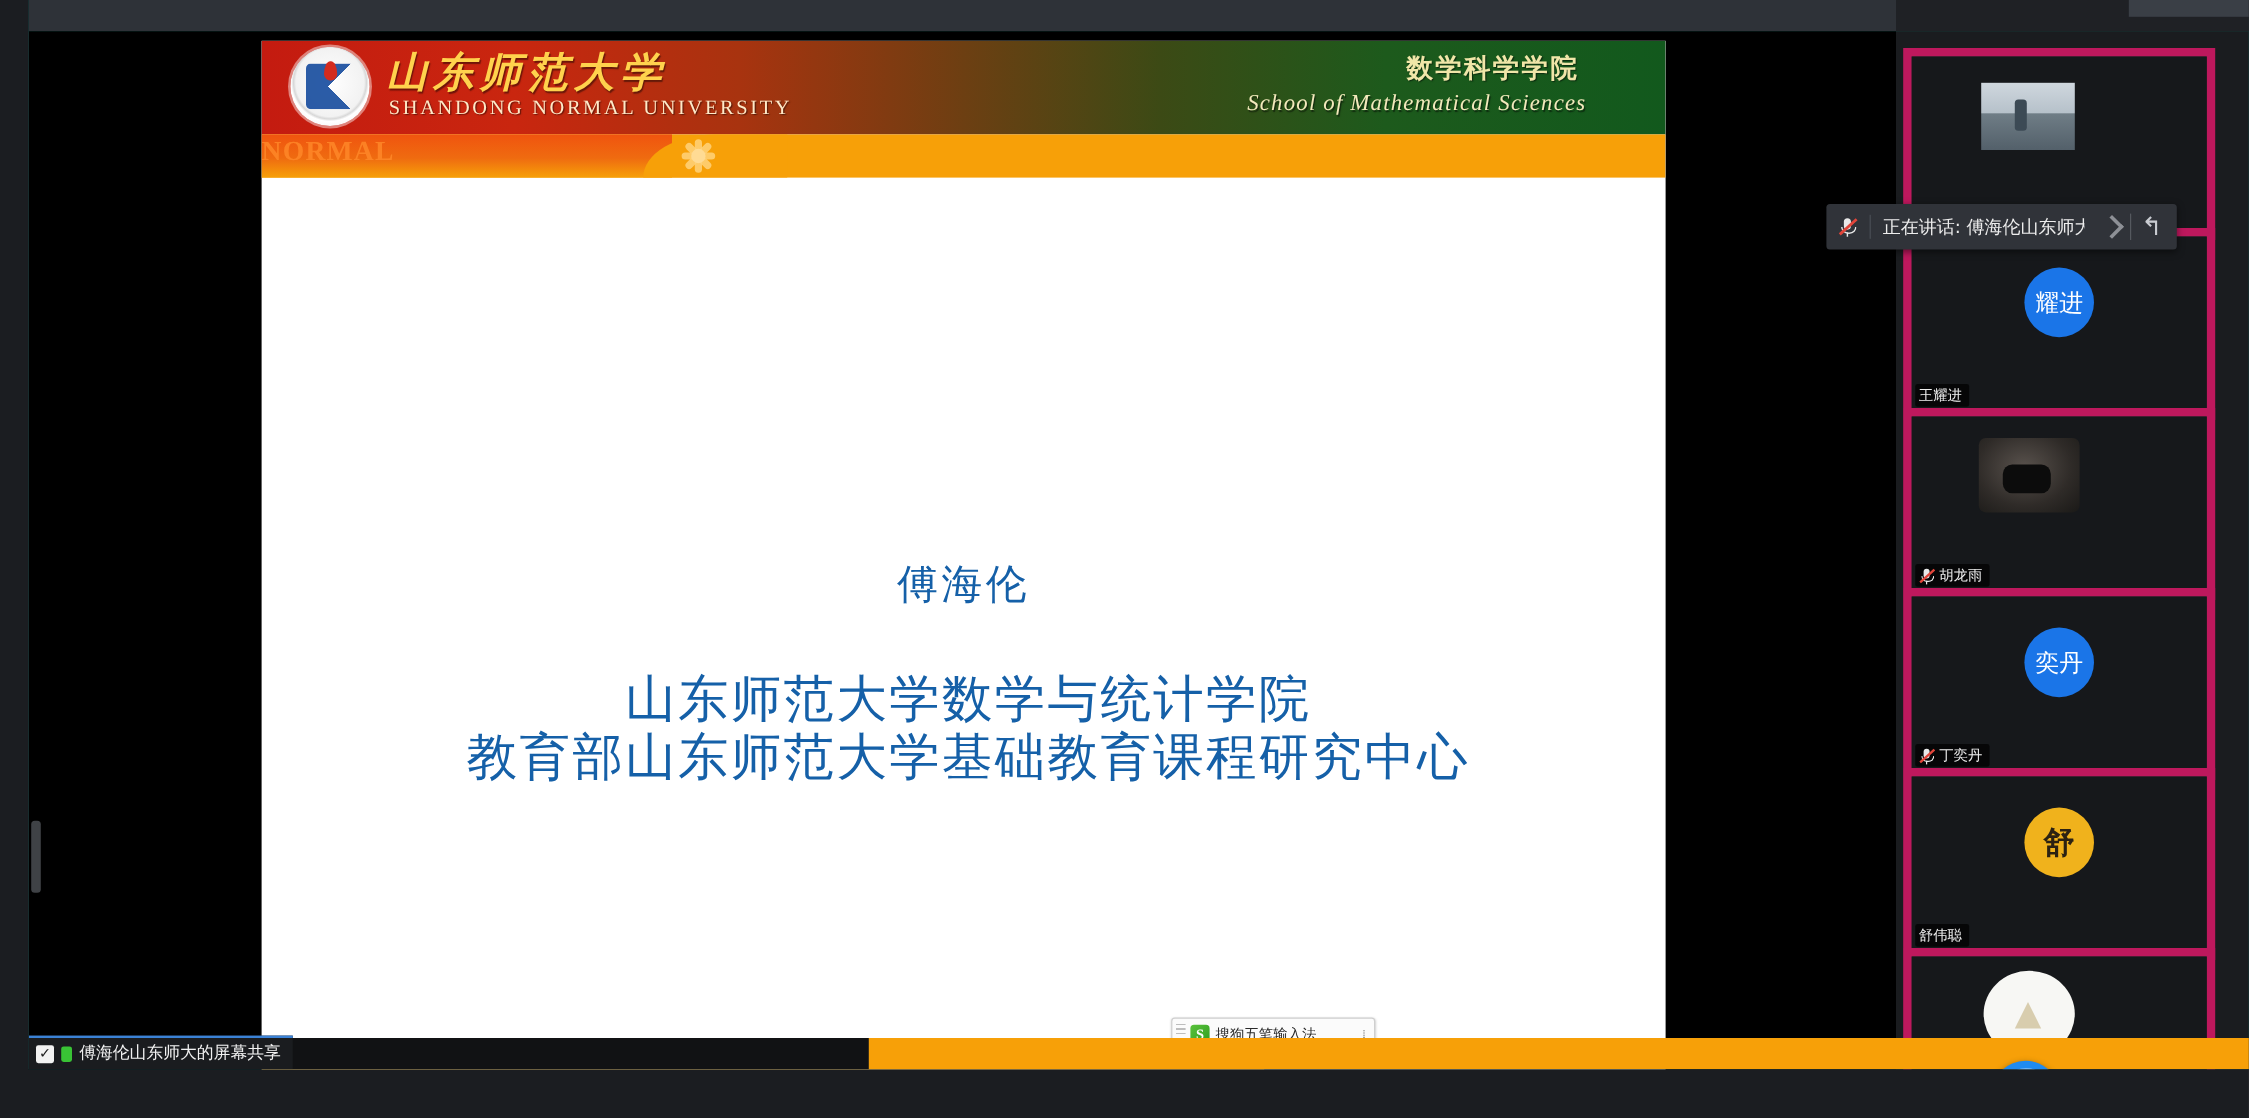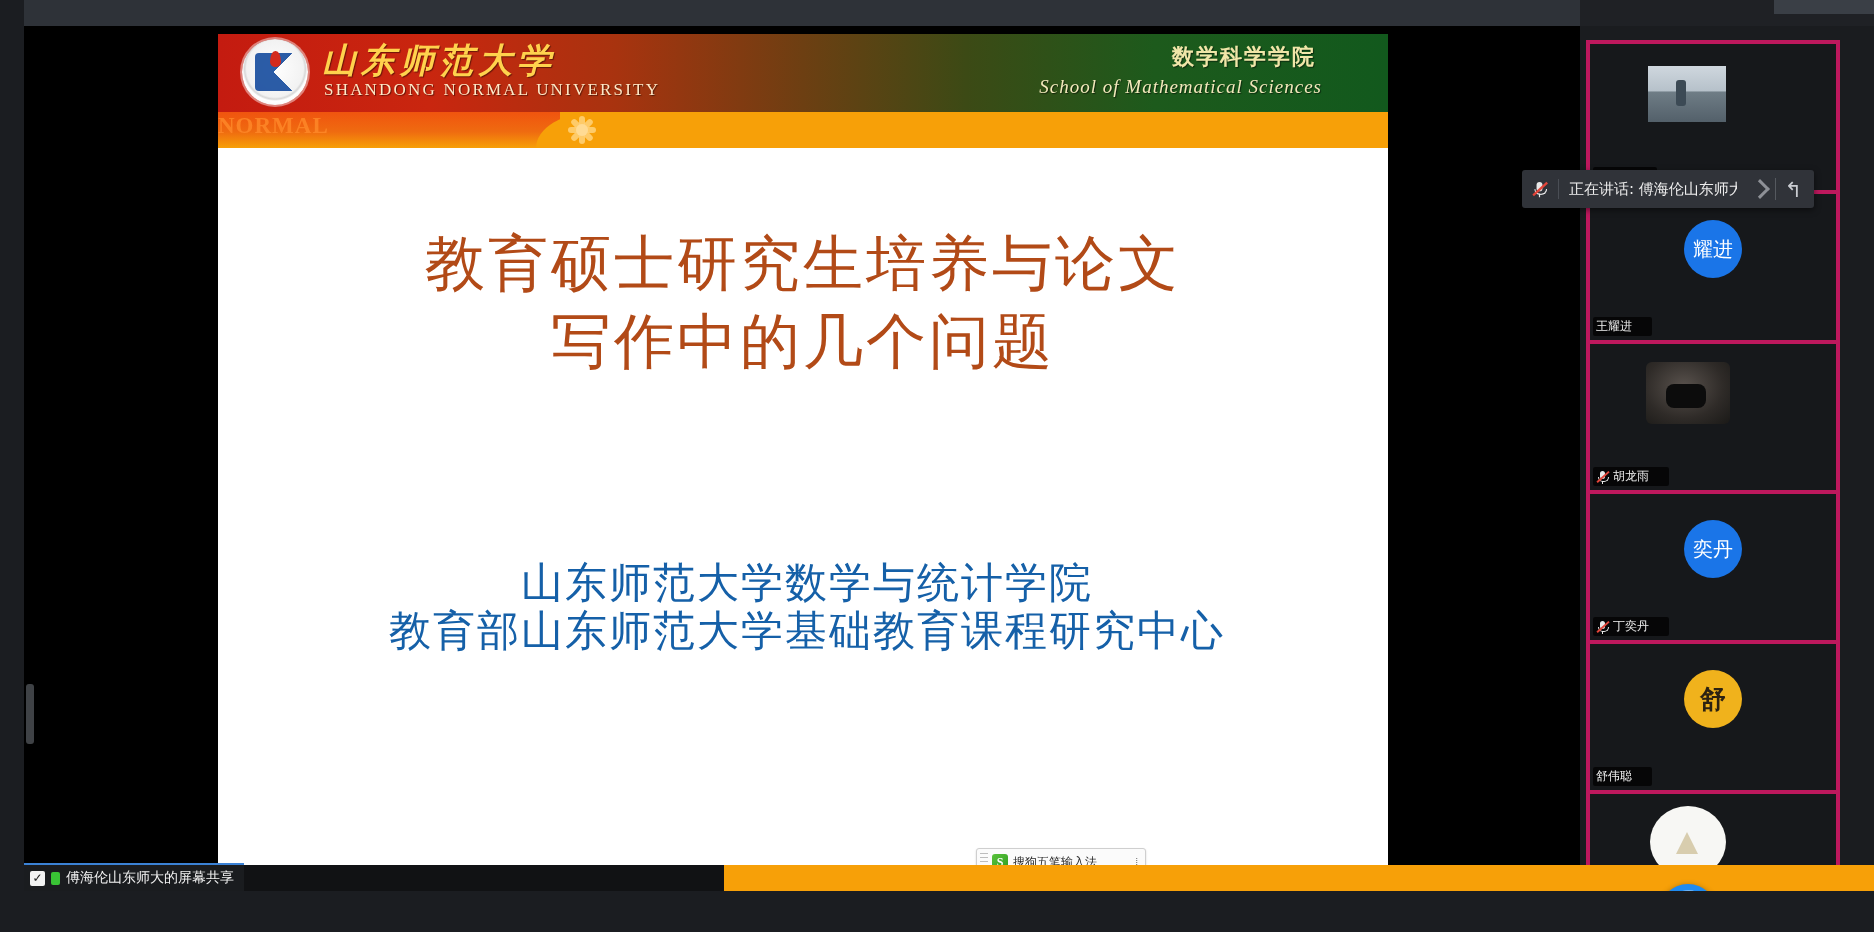--- a/index.html
+++ b/index.html
@@ -321,21 +321,21 @@
     right: 0; top: 26px;
     width: 318px; height: 906px;
     background: #1a1c1f;
   }
   .tile {
     position: absolute;
     left: 6px;
     width: 246px;
     height: 146px;
     background: #232529;
-    border: 4px solid #be185d;
+    border: 7px solid #be185d;
     overflow: hidden;
   }
   .tile-video {
     position: absolute;
     inset: 0;
     background: #16181b;
   }
   .tile-thumb-a {
     position: absolute;
     left: 58px; top: 22px;
@@ -402,21 +402,21 @@
     font-family: "Liberation Serif", serif;
     font-size: 26px;
     font-weight: bold;
   }
   .namechip {
     position: absolute;
     left: 3px; bottom: 4px;
     display: flex;
     align-items: center;
     gap: 4px;
-    padding: 1px 20px 1px 3px;
+    padding: 1px 6px 1px 3px;
     background: rgba(0,0,0,.72);
     border-radius: 2px;
   }
   .namechip .nm {
     font-family: "DejaVu Sans", "Liberation Sans", sans-serif;
     font-size: 12px;
     color: #efefef;
     white-space: nowrap;
   }
   .mic-muted {
@@ -615,23 +615,22 @@
       <div class="banner-band-curve"></div>
       <div class="banner-sun">
         <span></span>
           <span></span>
           <span></span>
           <span></span>
         <div class="banner-sun-core"></div>
       </div>
     </div>
 
-    <div class="slide-title">教育硕士研究生培养与论文
-写作中的几个问题</div>
-
+
+    <div class="slide-author">傅海伦</div>
 
     <div class="slide-affil">山东师范大学数学与统计学院
 教育部山东师范大学基础教育课程研究中心</div>
 
 
     <div class="slide-bottom-band"></div>
   </div>
 
   <div class="ime-bar">
     <div class="ime-grip"></div>

